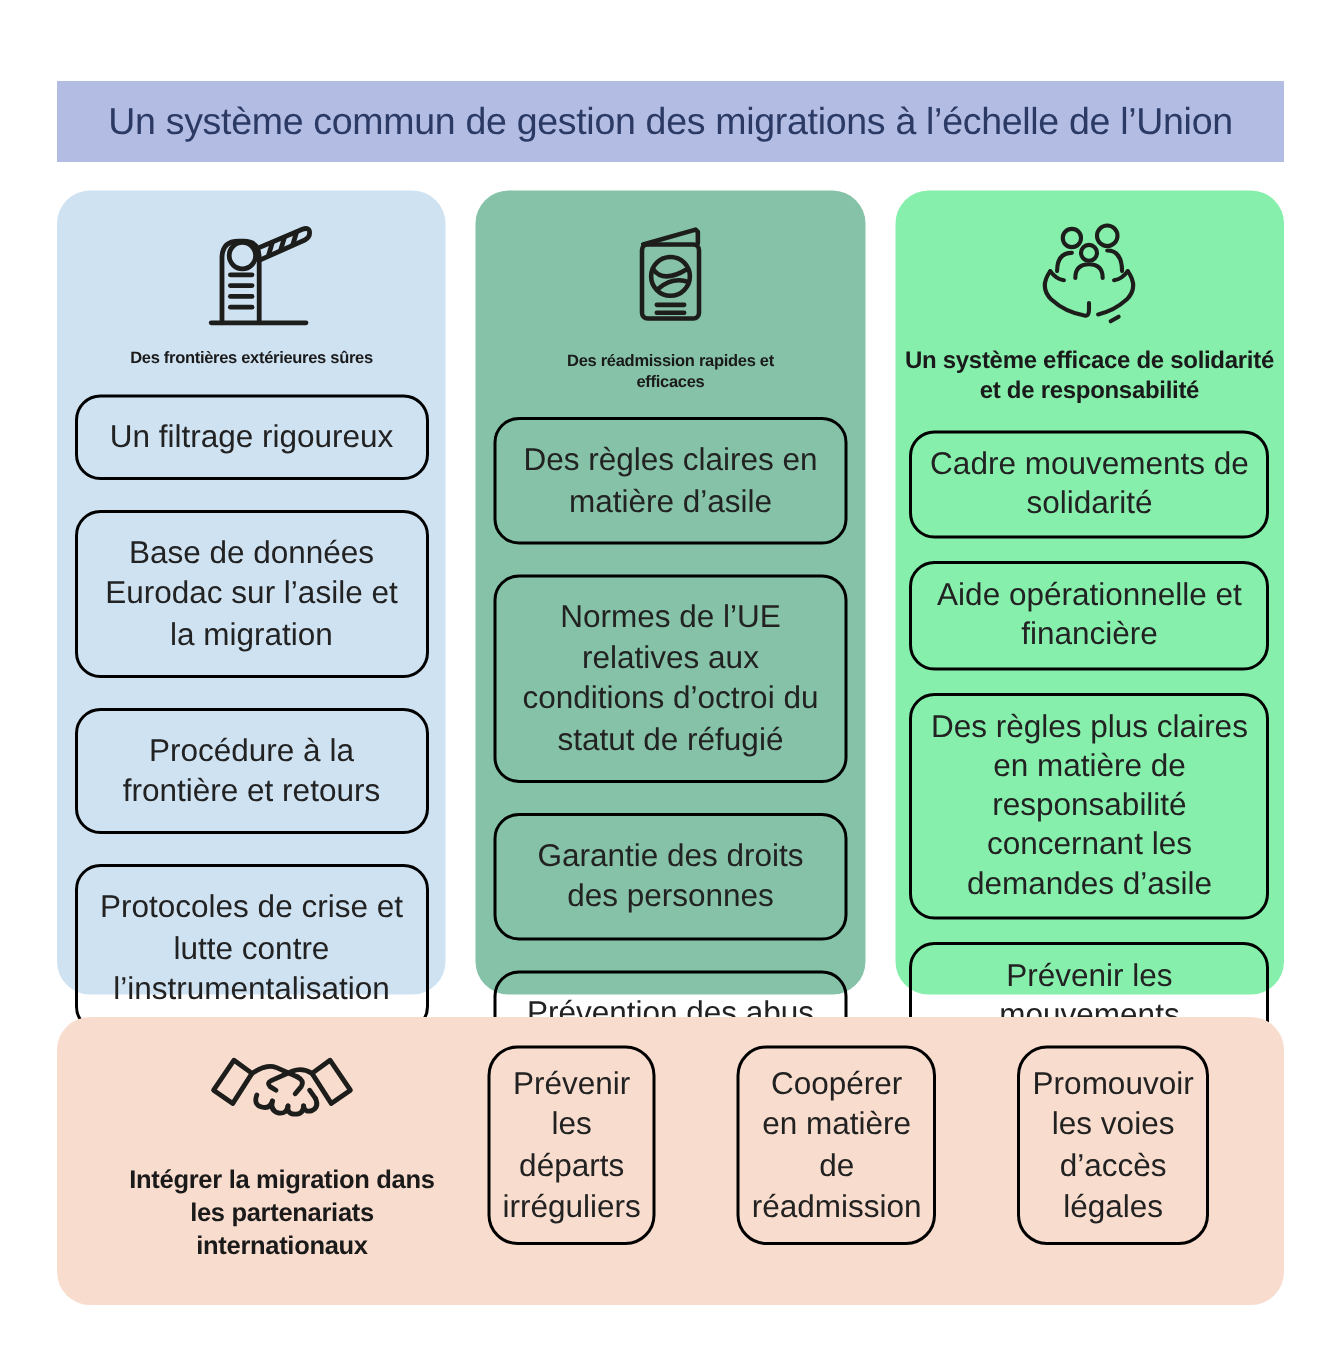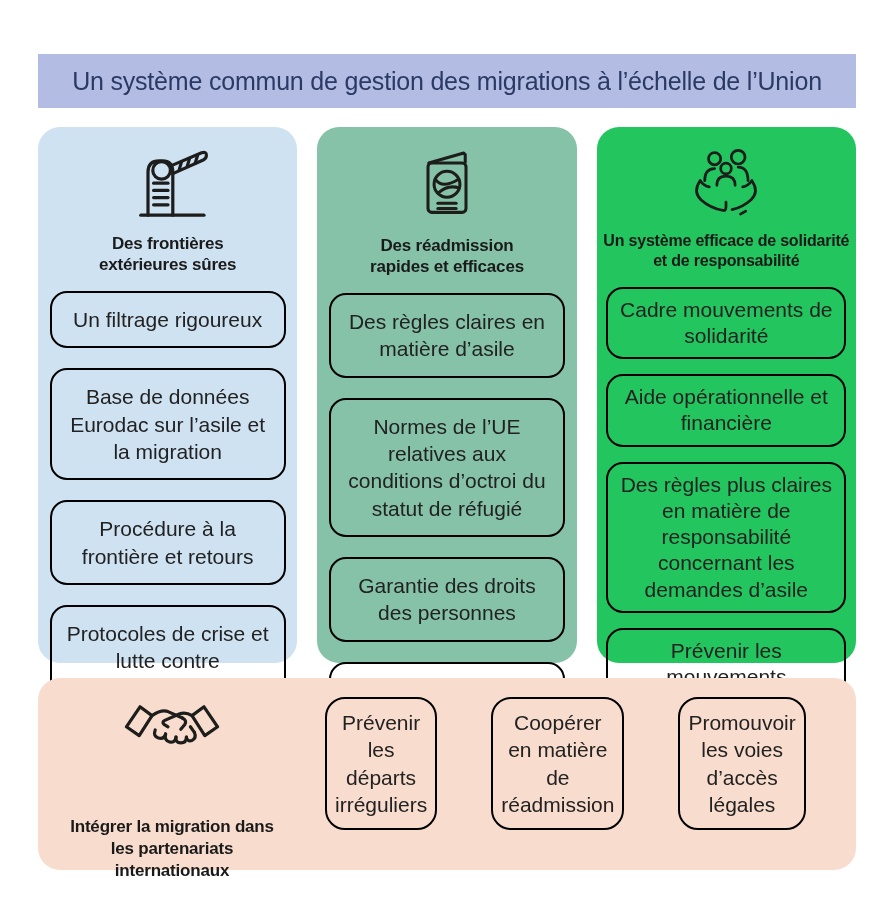--- a/index.html
+++ b/index.html
@@ -18,45 +18,45 @@
   
   .cols{
     position:absolute;left:38px;top:127px;width:818px;height:536px;
     display:flex;gap:20px;
   }
   .col{
     flex:1 1 0;border-radius:22px;display:flex;flex-direction:column;align-items:center;
   }
   .col-blue{background:#cfe2f2;}
   .col-green{background:#85c2a8;}
-  .col-yellow{background:#22c55e;}
+  .col-yellow{background:#86efac;}
   .icon{margin-top:20px;height:78px;display:flex;align-items:center;justify-content:center;}
   .icon svg{display:block;}
   .col h2{
-    margin:12px 0 16px 0;font-size:17px;font-weight:bold;color:#1a1a1a;
+    margin:12px 0 16px 0;font-size:11px;font-weight:bold;color:#1a1a1a;
     text-align:center;line-height:1.24;letter-spacing:-0.2px;
   }
   .col-blue h2{max-width:178px;}
   .col-green h2{max-width:182px;}
   .col-yellow h2{max-width:256px;font-size:16px;}
   .pill{
     box-sizing:border-box;width:236px;border:2px solid #000000;border-radius:17px;
     padding:13px 8px;margin-bottom:20px;
     font-size:21px;line-height:1.3;text-align:center;color:#222222;
     display:flex;align-items:center;justify-content:center;
   }
   .col-yellow .pill{padding:8px 6px;margin-bottom:15px;line-height:1.25;width:240px;}
   
   .footer{
     position:absolute;left:38px;top:678px;width:818px;height:192px;
     background:#f8dccd;border-radius:22px;
   }
   .f-left{
-    position:absolute;left:8px;top:10px;width:252px;
-    display:flex;flex-direction:column;align-items:center;text-align:center;gap:40px;
+    position:absolute;left:24px;top:10px;width:252px;
+    display:flex;flex-direction:column;align-items:center;text-align:center;
   }
   .f-left .icon{margin-top:6px;height:72px;}
   .f-left h2{
     margin:10px 0 0 0;font-size:17px;font-weight:bold;color:#1a1a1a;line-height:1.3;
     max-width:216px;letter-spacing:-0.2px;
   }
   .f-grid{
     position:absolute;left:287px;right:28px;top:19px;
     display:grid;grid-template-columns:1fr 1fr 1fr 1fr;column-gap:54px;row-gap:24px;
   }

